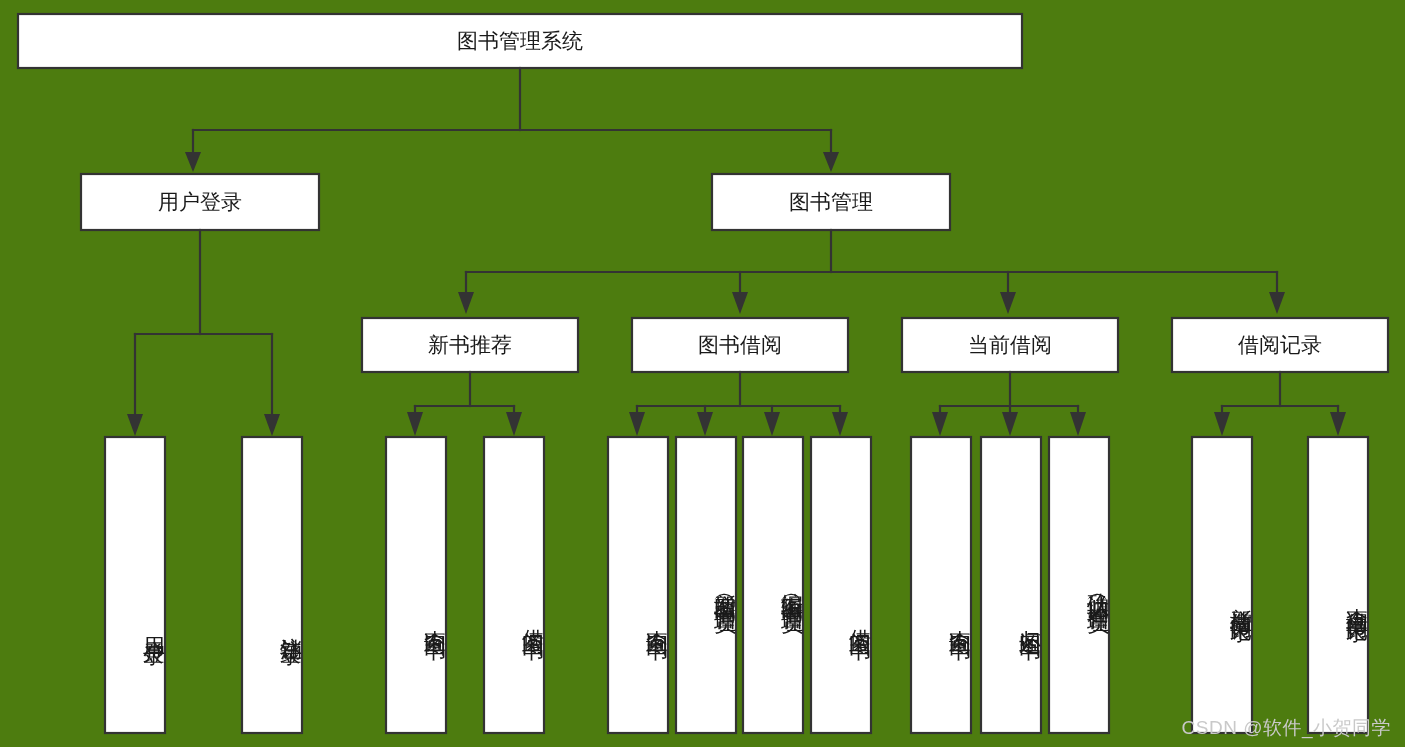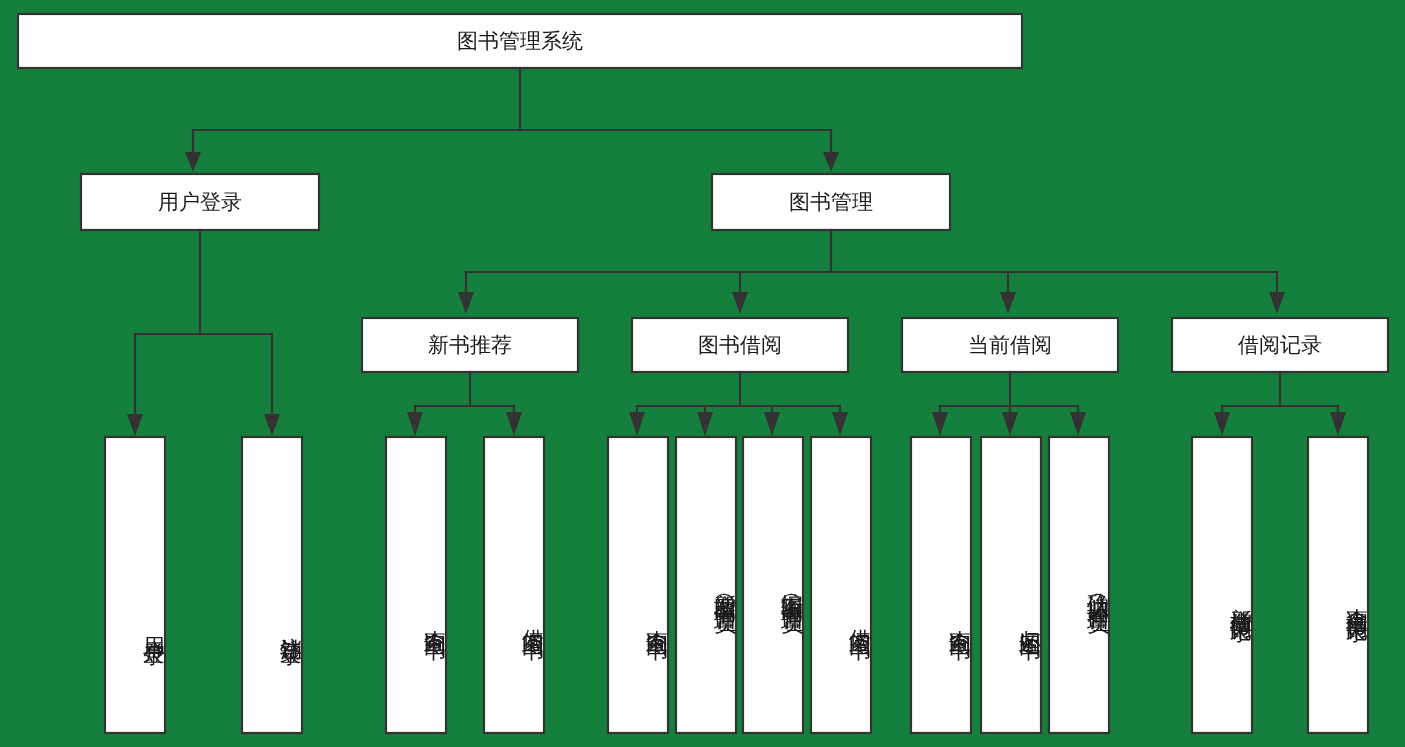--- a/index.html
+++ b/index.html
@@ -10,21 +10,21 @@
   body {
     width: 1405px;
     height: 747px;
     font-family: "Liberation Sans", "DejaVu Sans", sans-serif;
     overflow: hidden;
   }
   #diagram-root {
     position: relative;
     width: 1405px;
     height: 747px;
-    background: #15803d;
+    background: #4d7c0f;
   }
   svg#diagram-svg {
     position: absolute;
     left: 0;
     top: 0;
     width: 1405px;
     height: 747px;
   }
   .node-box {
     fill: #ffffff;
@@ -220,14 +220,15 @@
   <div class="leaf-label" style="left:743px; top:444px; width:60px; height:288px;">编辑图书（管理员）</div>
   <div class="leaf-label" style="left:811px; top:505px; width:60px; height:225px;">借阅图书</div>
 
   <div class="leaf-label" style="left:911px; top:505px; width:60px; height:225px;">查询图书</div>
   <div class="leaf-label" style="left:981px; top:505px; width:60px; height:225px;">归还图书</div>
   <div class="leaf-label" style="left:1049px; top:444px; width:60px; height:288px;">确认归还（管理员）</div>
 
   <div class="leaf-label" style="left:1192px; top:468px; width:60px; height:262px;">新增借阅记录</div>
   <div class="leaf-label" style="left:1308px; top:468px; width:60px; height:262px;">查询借阅记录</div>
 
+  <div class="watermark">CSDN @软件_小贺同学</div>
 
 </div>
 
 </body></html>

